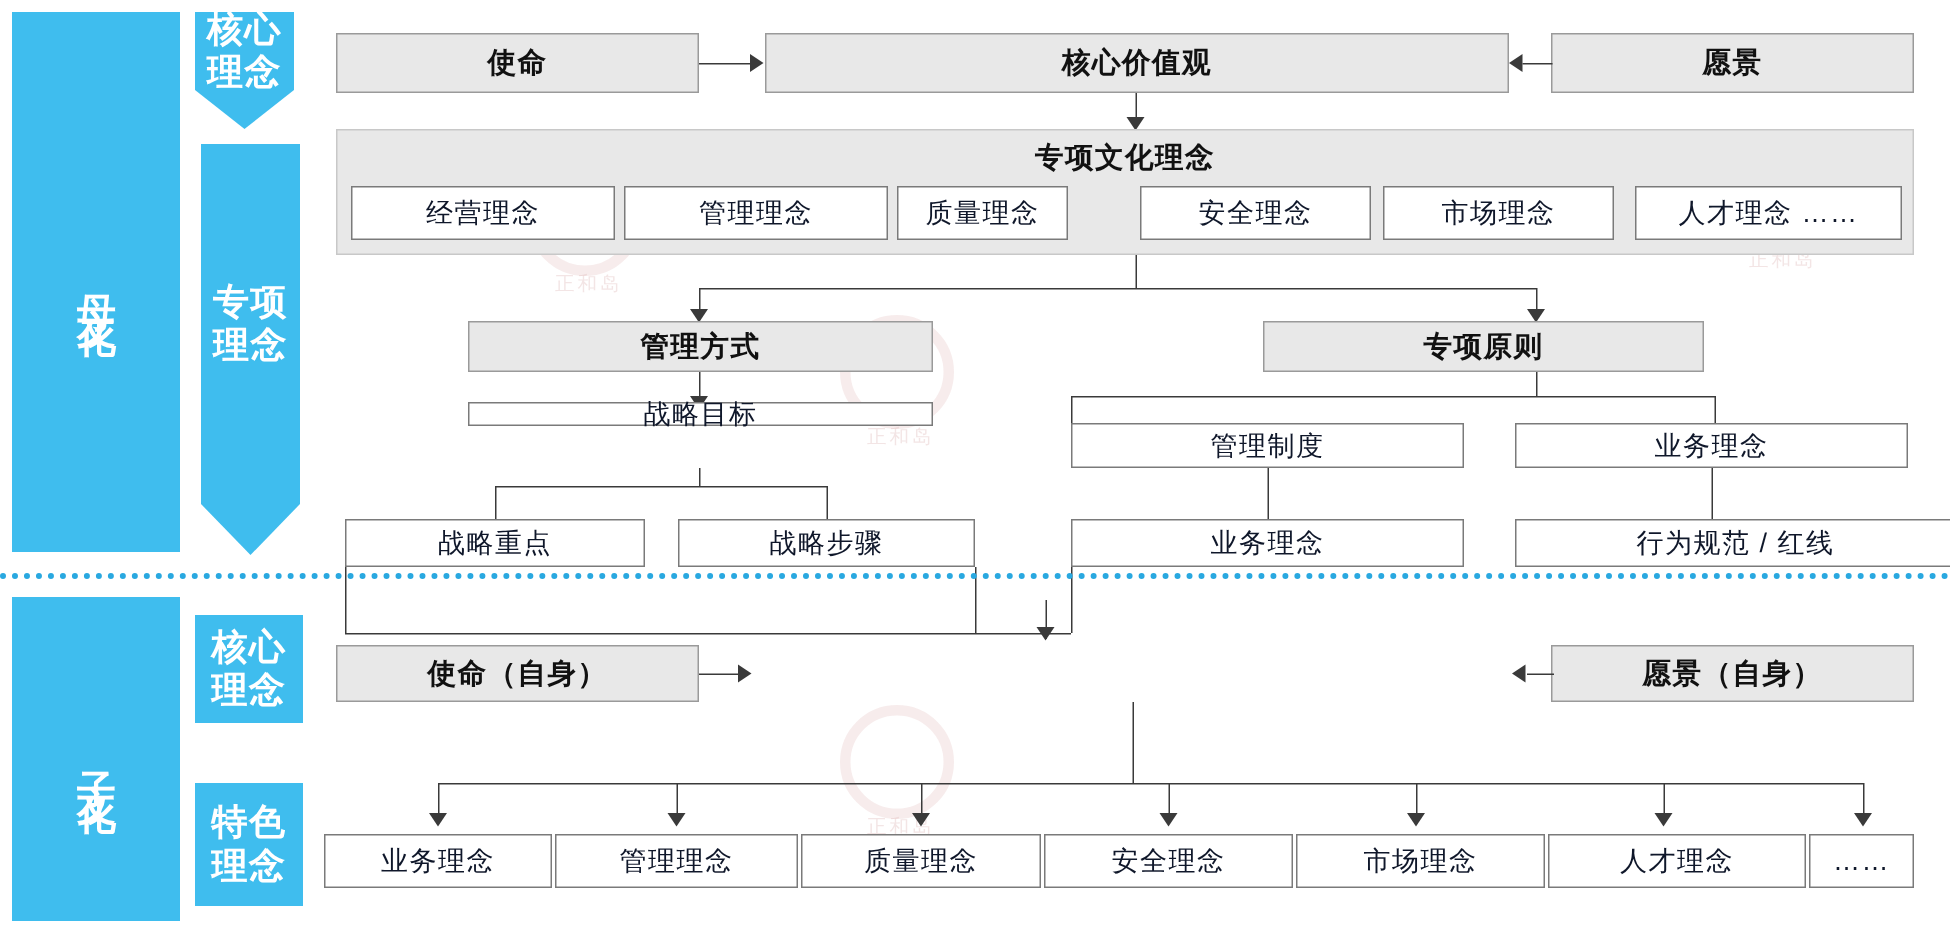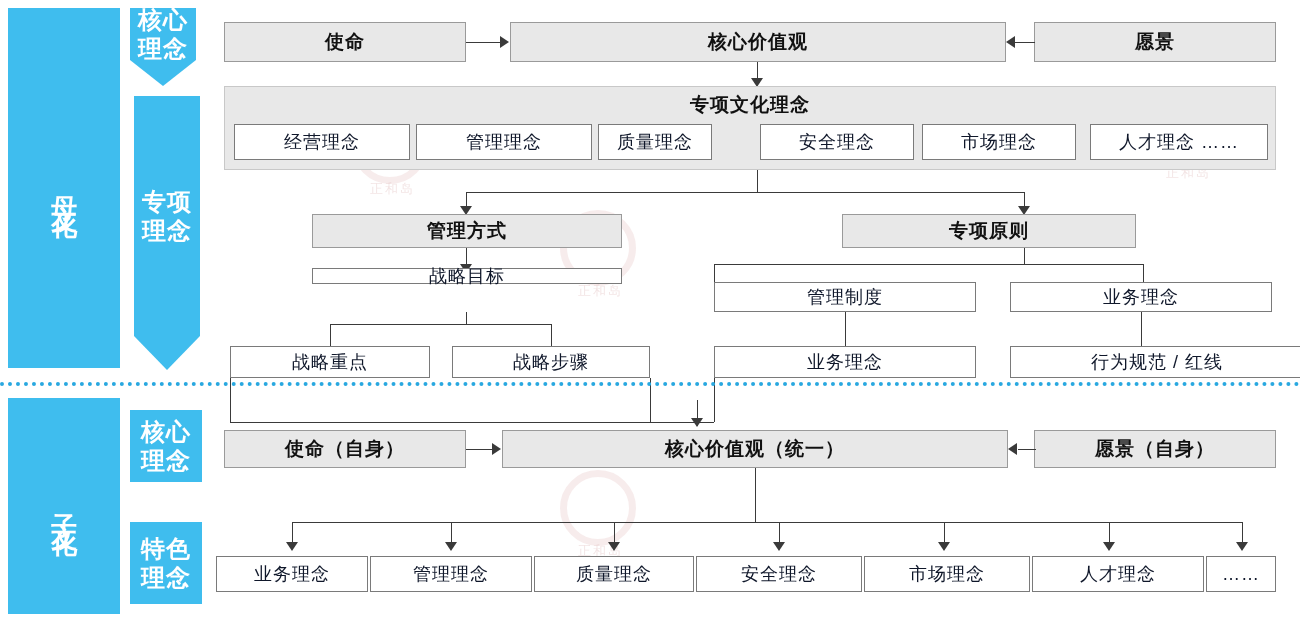--- a/index.html
+++ b/index.html
@@ -219,21 +219,20 @@
   <div class="abs blue small" style="left:130px; top:410px; width:72px; height:72px; flex-direction:column;">
     <span>核心</span>
     <span>理念</span>
   </div>
   <div class="abs blue small" style="left:130px; top:522px; width:72px; height:82px; flex-direction:column;">
     <span>特色</span>
     <span>理念</span>
   </div>
 
   <div class="abs gbox" style="left:224px; top:430px; width:242px; height:38px;">使命（自身）</div>
-  <div class="abs gbox" style="left:502px; top:430px; width:506px; height:38px;">核心价值观（统一）</div>
   <div class="abs gbox" style="left:1034px; top:430px; width:242px; height:38px;">愿景（自身）</div>
 
   <div class="abs ln hln" style="left:466px; top:449px; width:28px;"></div>
   <div class="abs arrow-right" style="left:492px; top:443px;"></div>
   <div class="abs ln hln" style="left:1018px; top:449px; width:18px;"></div>
   <div class="abs arrow-left" style="left:1008px; top:443px;"></div>
 
   <div class="abs ln vln" style="left:755px; top:468px; height:54px;"></div>
   <div class="abs ln hln" style="left:292px; top:522px; width:950px;"></div>
 

